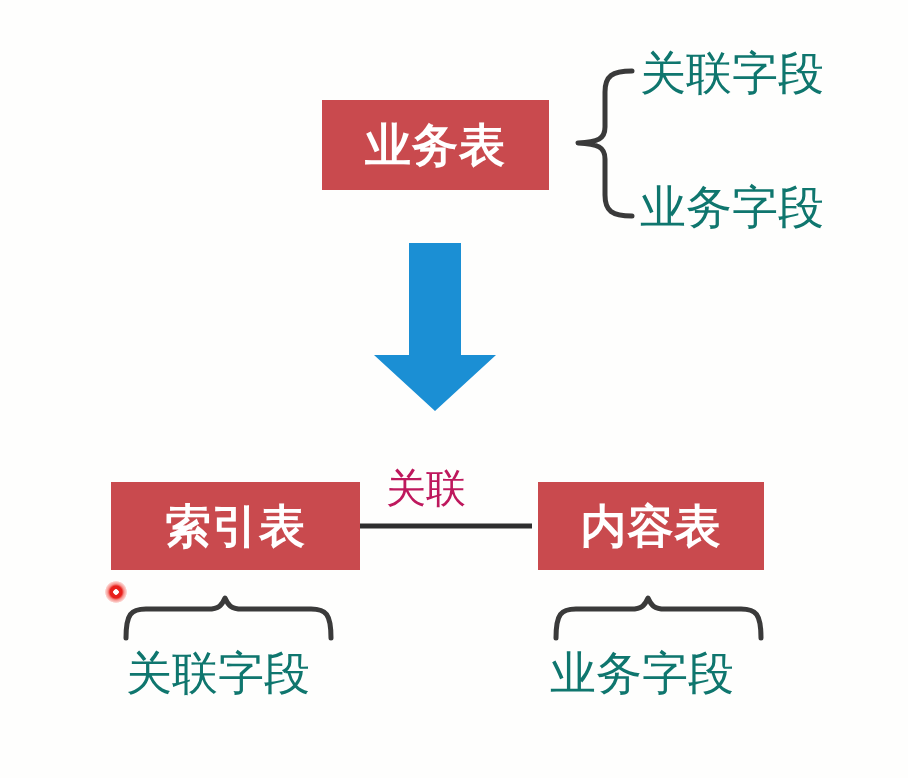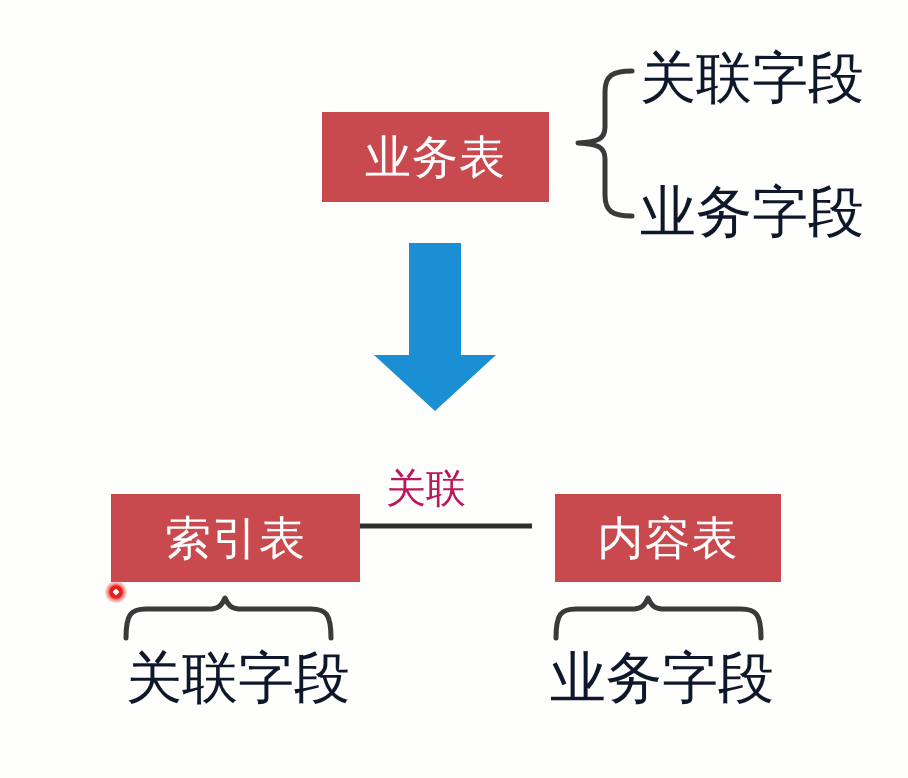--- a/index.html
+++ b/index.html
@@ -22,33 +22,32 @@
   .table-box {
     position: absolute;
     background: #C94A4E;
     display: flex;
     align-items: center;
     justify-content: center;
     color: #FFFFFF;
     font-size: 46px;
     line-height: 1;
     letter-spacing: 1px;
-    font-weight: 400;
+    font-weight: 700;
     user-select: none;
-    margin-top: 12px;
   }
   #box-business { left: 322px; top: 100px; width: 227px; height: 90px; }
   #box-index    { left: 111px; top: 482px; width: 249px; height: 88px; }
-  #box-content  { left: 555px; top: 482px; width: 226px; height: 88px; }
+  #box-content  { left: 538px; top: 482px; width: 226px; height: 88px; }
 
   
   .field-label {
     position: absolute;
-    color: #0f172a;
-    font-size: 56px;
+    color: #0f766e;
+    font-size: 46px;
     line-height: 1;
     white-space: nowrap;
     user-select: none;
   }
   #label-assoc-field-top { left: 640px; top: 50px; }
   #label-biz-field-top   { left: 640px; top: 184px; }
   #label-assoc-field-bot { left: 126px; top: 650px; }
   #label-biz-field-bot   { left: 550px; top: 650px; }
 
   #label-relation {

